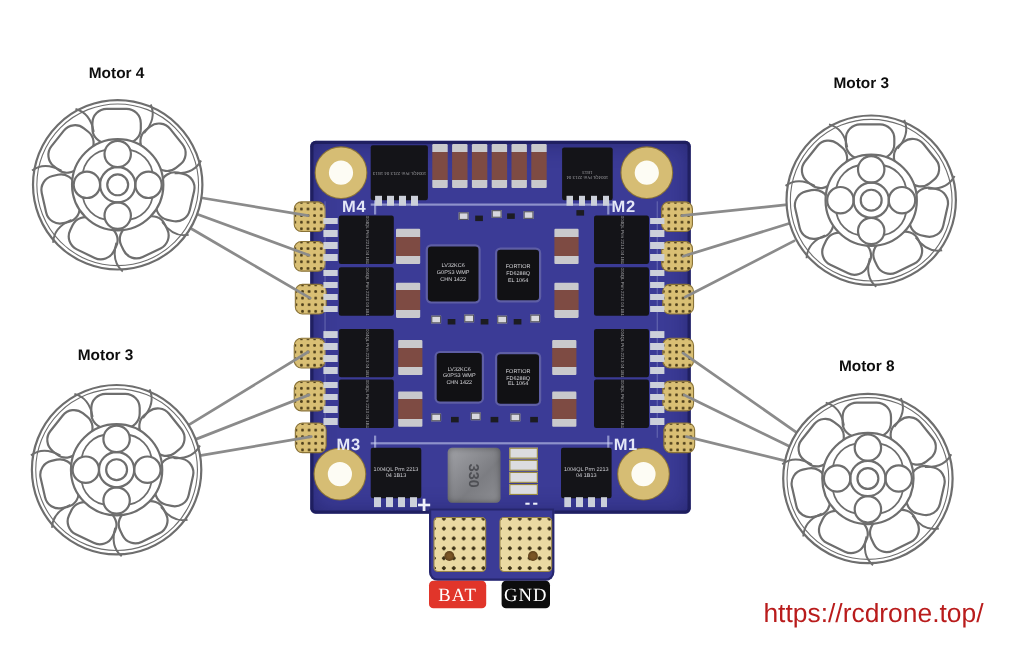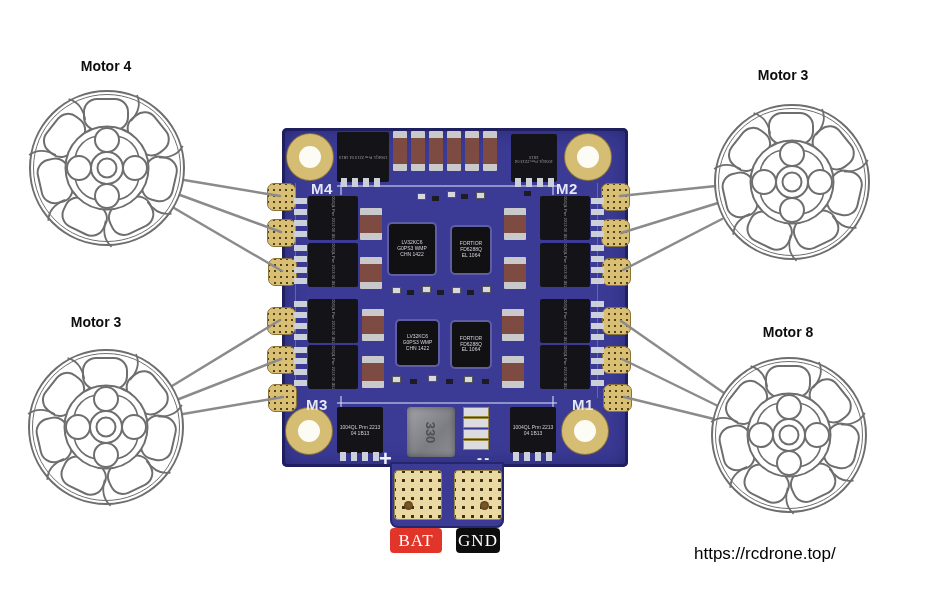--- a/index.html
+++ b/index.html
@@ -52,21 +52,21 @@
   .badge{position:absolute;z-index:6;border-radius:4px;color:#fff;display:flex;align-items:center;justify-content:center;
         font-family:"Liberation Serif",serif;font-size:17px;letter-spacing:1px;}
   .badge.bat{left:390px;top:528px;width:52px;height:25px;background:#e1352a;}
   .badge.gnd{left:456px;top:528px;width:44px;height:25px;background:#0d0d0d;}
   
   .motor{position:absolute;z-index:5;width:170px;height:170px;}
   .motor-label{position:absolute;z-index:5;transform:translateX(-50%);
         font-size:14px;font-weight:bold;color:#0d0d0d;white-space:nowrap;}
   
   .watermark{position:absolute;z-index:7;left:561px;top:399px;font-size:38px;color:#8f8f8f;opacity:.8;letter-spacing:1px;}
-  .siteurl{position:absolute;z-index:7;left:694px;top:544px;font-size:17px;color:#000000;}
+  .siteurl{position:absolute;z-index:7;left:694px;top:544px;font-size:24px;color:#b91c1c;}
 </style>
 </head>
 <body>
 
 <div class="stage">
 
   <div class="pcb"></div>
   <div class="tab"></div>
 
   <div class="hole" style="left:287px;top:134px;"></div>
@@ -84,21 +84,21 @@
   <div class="padR" style="left:601px;top:183px;"></div>
   <div class="padR" style="left:601px;top:219px;"></div>
   <div class="padR" style="left:602px;top:258px;"></div>
   <div class="padR" style="left:602px;top:307px;"></div>
   <div class="padR" style="left:602px;top:346px;"></div>
   <div class="padR" style="left:603px;top:384px;"></div>
 
   <div class="mlabel" style="left:311px;top:180px;">M4</div>
   <div class="mlabel" style="left:556px;top:180px;">M2</div>
   <div class="mlabel" style="left:306px;top:396px;">M3</div>
-  <div class="mlabel" style="left:572px;top:396px;">M1</div>
+  <div class="mlabel" style="left:558px;top:396px;">M1</div>
 
   <div class="silk" style="left:337px;top:185px;width:220px;height:2px;"></div>
   <div class="silk" style="left:337px;top:402px;width:220px;height:2px;"></div>
   <div class="silk" style="left:340px;top:176px;width:2px;height:19px;"></div>
   <div class="silk" style="left:552px;top:176px;width:2px;height:19px;"></div>
   <div class="silk" style="left:340px;top:396px;width:2px;height:18px;"></div>
   <div class="silk" style="left:552px;top:396px;width:2px;height:18px;"></div>
   <div class="silk" style="left:295px;top:183px;width:1px;height:215px;opacity:.5;"></div>
   <div class="silk" style="left:597px;top:183px;width:1px;height:215px;opacity:.5;"></div>
 

